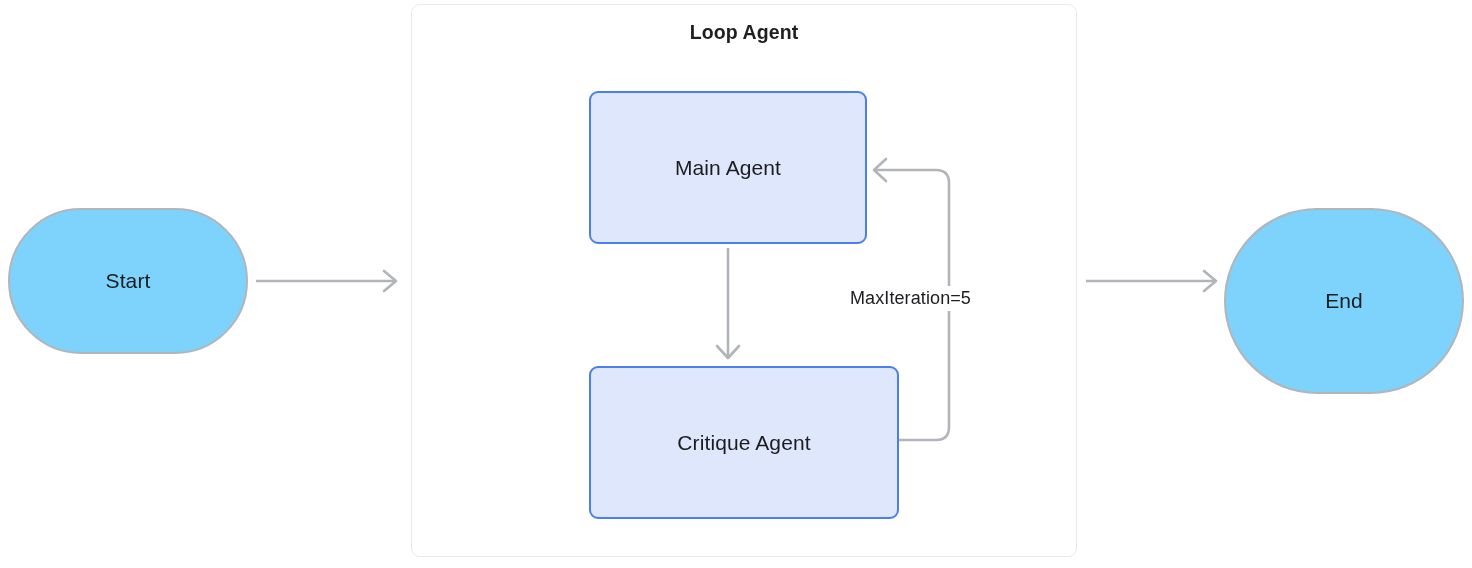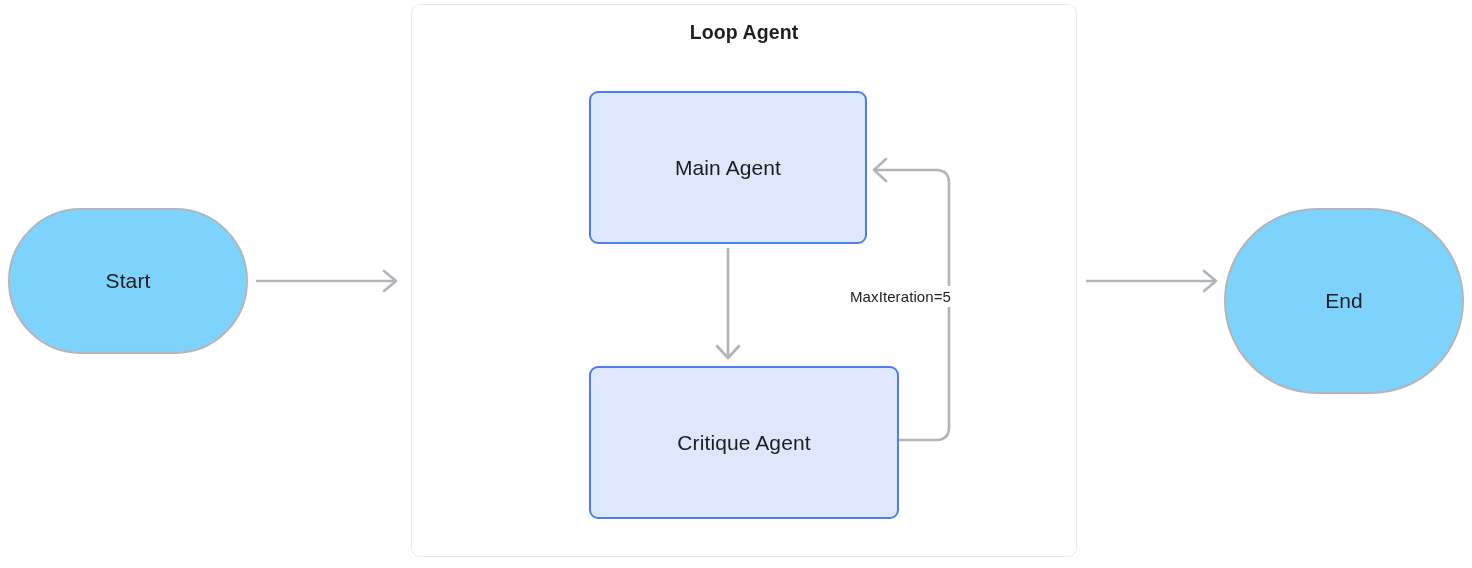--- a/index.html
+++ b/index.html
@@ -90,21 +90,21 @@
     width: 1472px;
     height: 568px;
     pointer-events: none;
   }
 
   
   #loop-label {
     position: absolute;
     left: 845px;
     top: 286px;
-    font-size: 15px;
+    font-size: 18px;
     color: #1b1d20;
     background: #ffffff;
     padding: 2px 5px;
     white-space: nowrap;
     letter-spacing: 0.1px;
   }
 </style>
 </head>
 <body>
 

